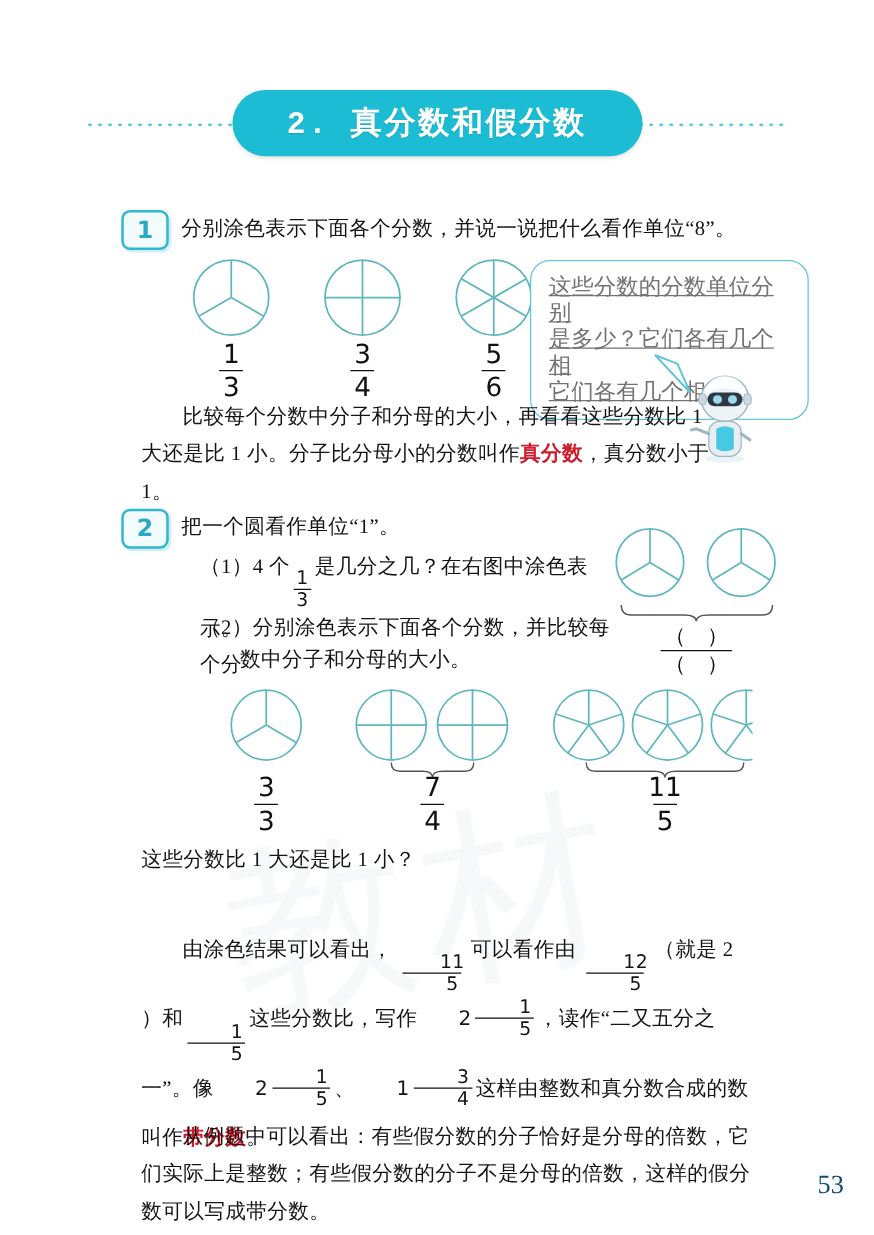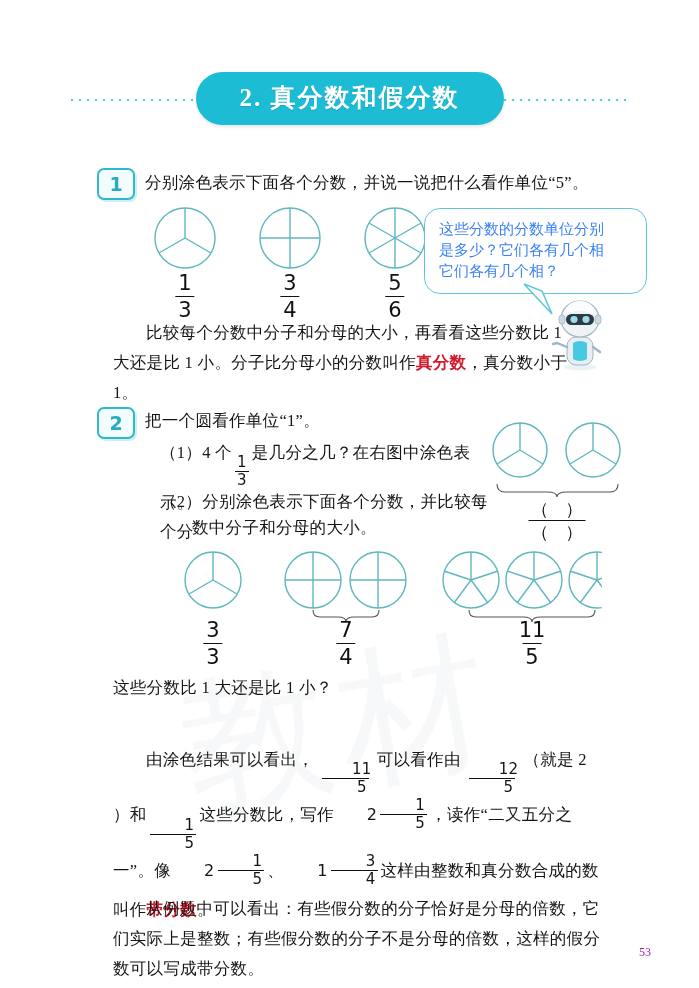--- a/index.html
+++ b/index.html
@@ -61,21 +61,21 @@
     position: absolute;
     left: 50%;
     top: 0;
     transform: translateX(-50%);
     background: #1cbcd4;
     border-radius: 28px;
     padding: 9px 44px 11px 44px;
     box-shadow: 0 2px 3px rgba(0,0,0,0.10);
   }
   .title-pill .t {
-    font-family: Liberation Serif, serif;
+    font-family: Liberation Mono, monospace;
     font-weight: bold;
     font-size: 25px;
     color: #ffffff;
     letter-spacing: 2px;
     text-shadow: 0 1px 1px rgba(0,0,0,0.12);
     white-space: nowrap;
   }
 
   
   .badge {
@@ -157,48 +157,49 @@
     top: 208px;
     width: 195px;
     border: 1.6px solid #63c6d8;
     border-radius: 16px;
     background: #ffffff;
     padding: 10px 12px 11px 14px;
   }
   .bubble p {
     margin: 0;
     font-family: "Liberation Serif", "DejaVu Serif", serif;
-    font-size: 15px;
+    font-size: 18px;
     line-height: 21px;
-    color: #3b82f6;
+    color: #737373;
+    text-decoration: underline;
   }
   .bubble-tail {
     position: absolute;
     left: 522px;
     top: 283px;
   }
 
   
   .robot {
     position: absolute;
     left: 551px;
     top: 297px;
   }
 
   
   .svgholder { position: absolute; }
   .pie-stroke { stroke: #5fb7bd; stroke-width: 1.4; fill: none; }
 
   .pagenum {
     position: absolute;
-    right: 48px;
+    right: 24px;
     bottom: 28px;
     font-family: "Liberation Serif", serif;
-    font-size: 12px;
-    color: #a21caf;
+    font-size: 21px;
+    color: #0c4a6e;
   }
 </style>
 </head>
 <body>
 
 <div class="page">
 
   <div class="watermark">教材</div>
 
   <div class="header">
@@ -206,21 +207,21 @@
     <div class="dots-right"></div>
     <div class="title-pill">
       <div class="t">2. 真分数和假分数</div>
     </div>
   </div>
 
   <div class="badge" style="left:97px; top:168px;">
     <span>1</span>
   </div>
 
-  <div class="txt" style="left:145px; top:168px; width:500px;">分别涂色表示下面各个分数，并说一说把什么看作单位“5”。</div>
+  <div class="txt" style="left:145px; top:168px; width:500px;">分别涂色表示下面各个分数，并说一说把什么看作单位“8”。</div>
 
   <div class="svgholder" style="left:150px; top:203px;">
     <svg width="280" height="70" viewBox="0 0 280 70">
       <g class="pie-stroke">
         <circle cx="35" cy="35" r="30"></circle>
         <line x1="35" y1="35" x2="35" y2="5"></line>
         <line x1="35" y1="35" x2="9" y2="50"></line>
         <line x1="35" y1="35" x2="61" y2="50"></line>
       </g>
       <g class="pie-stroke">

